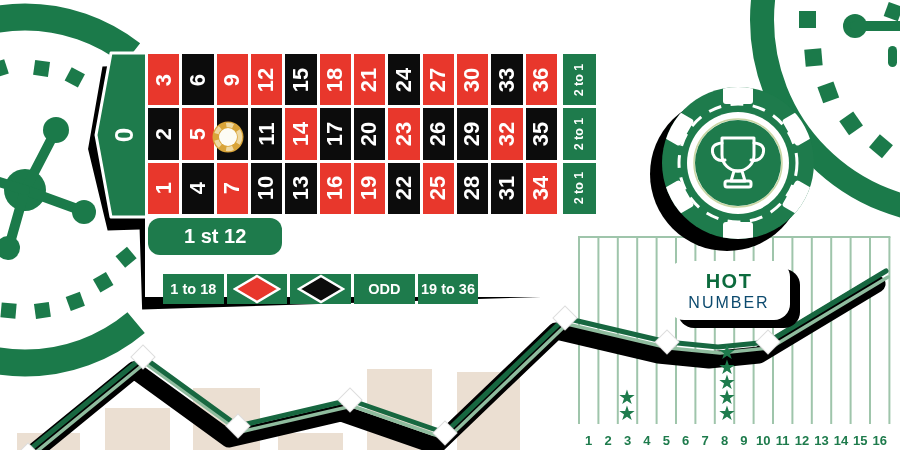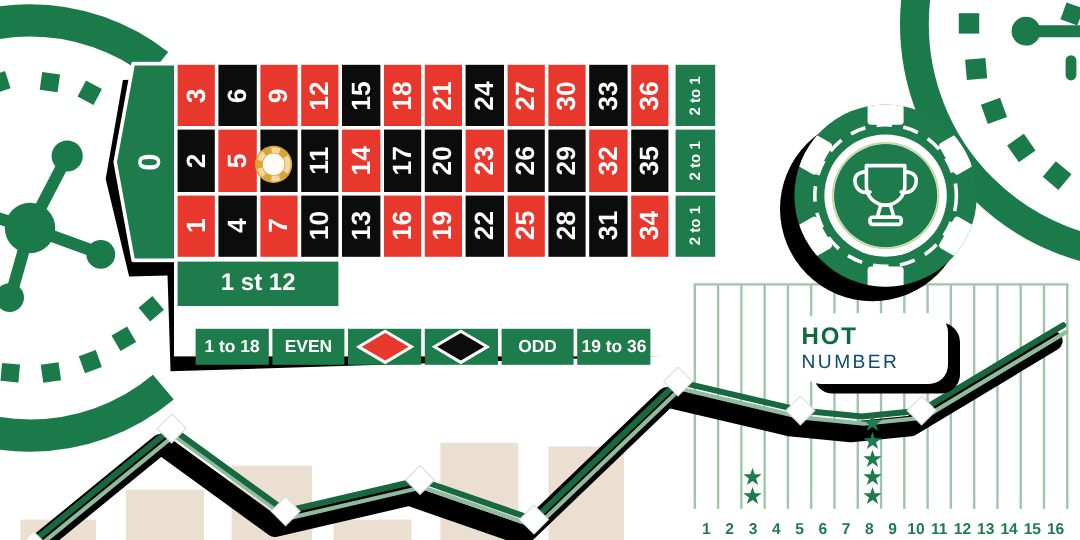--- a/index.html
+++ b/index.html
@@ -17,30 +17,30 @@
   .num-cell span{transform:rotate(-90deg);color:#fff;font-weight:700;font-size:22px;}
   .cell-red{background:#e8372c;}
   .cell-black{background:#0c0c0c;}
   #col-bets{position:absolute;left:466px;top:0;width:37px;height:166px;background:#fff;
     display:grid;grid-template-rows:repeat(3,1fr);gap:3px;padding:3px;box-sizing:border-box;}
   .col-bet{background:#1e7b4c;display:flex;align-items:center;justify-content:center;}
   .col-bet span{transform:rotate(-90deg);font-size:12.5px;font-weight:700;color:#fff;white-space:nowrap;}
   #dozens{position:absolute;left:51px;top:164px;width:415px;height:43px;background:#fff;
     display:grid;grid-template-columns:repeat(3,1fr);gap:3px;padding:3px;box-sizing:border-box;}
   .dozen-cell{background:#1e7b4c;color:#fff;font-weight:700;font-size:20px;
-    display:flex;align-items:center;justify-content:center;}
+    display:flex;align-items:center;justify-content:center;border-radius:12px;}
   #outside{position:absolute;left:51px;top:205px;width:415px;height:41px;background:#fff;
     display:grid;grid-template-columns:repeat(6,1fr);gap:3px;padding:18px;box-sizing:border-box;}
   .outside-cell{background:#1e7b4c;color:#fff;font-weight:700;font-size:14.5px;
     display:flex;align-items:center;justify-content:center;}
 
   
   #hot-badge{position:absolute;left:668px;top:261px;width:122px;height:59px;background:#fff;
     border-radius:16px;box-shadow:10px 8px 0 #000;z-index:6;
-    display:flex;flex-direction:column;align-items:flex-start;justify-content:center;gap:1px;}
+    display:flex;flex-direction:column;align-items:center;justify-content:center;gap:1px;}
   .hot1{font-size:20px;font-weight:800;color:#0c6b3d;letter-spacing:1.5px;}
   .hot2{font-size:16px;font-weight:400;color:#0c4a6e;letter-spacing:2px;}
 
   #gold-chip{position:absolute;left:211px;top:120px;z-index:5;}
   #trophy-chip{position:absolute;left:643px;top:68px;z-index:7;}
 </style>
 </head>
 <body>
 
 <div class="stage">
@@ -273,21 +273,20 @@
         </div>
         <div class="col-bet">
           <span>2 to 1</span>
         </div>
       </div>
     <div id="dozens">
         <div class="dozen-cell">1 st 12</div>
       </div>
     <div id="outside">
         <div class="outside-cell">1 to 18</div>
-        <div class="outside-cell">EVEN</div>
         <div class="outside-cell">
           <svg width="48" height="30" viewBox="0 0 48 30">
             <polygon points="24,2 46,15 24,28 2,15" fill="#e8372c" stroke="#fff" stroke-width="2.5"></polygon>
           </svg>
         </div>
         <div class="outside-cell">
           <svg width="48" height="30" viewBox="0 0 48 30">
             <polygon points="24,2 46,15 24,28 2,15" fill="#0c0c0c" stroke="#fff" stroke-width="2.5"></polygon>
           </svg>
         </div>

